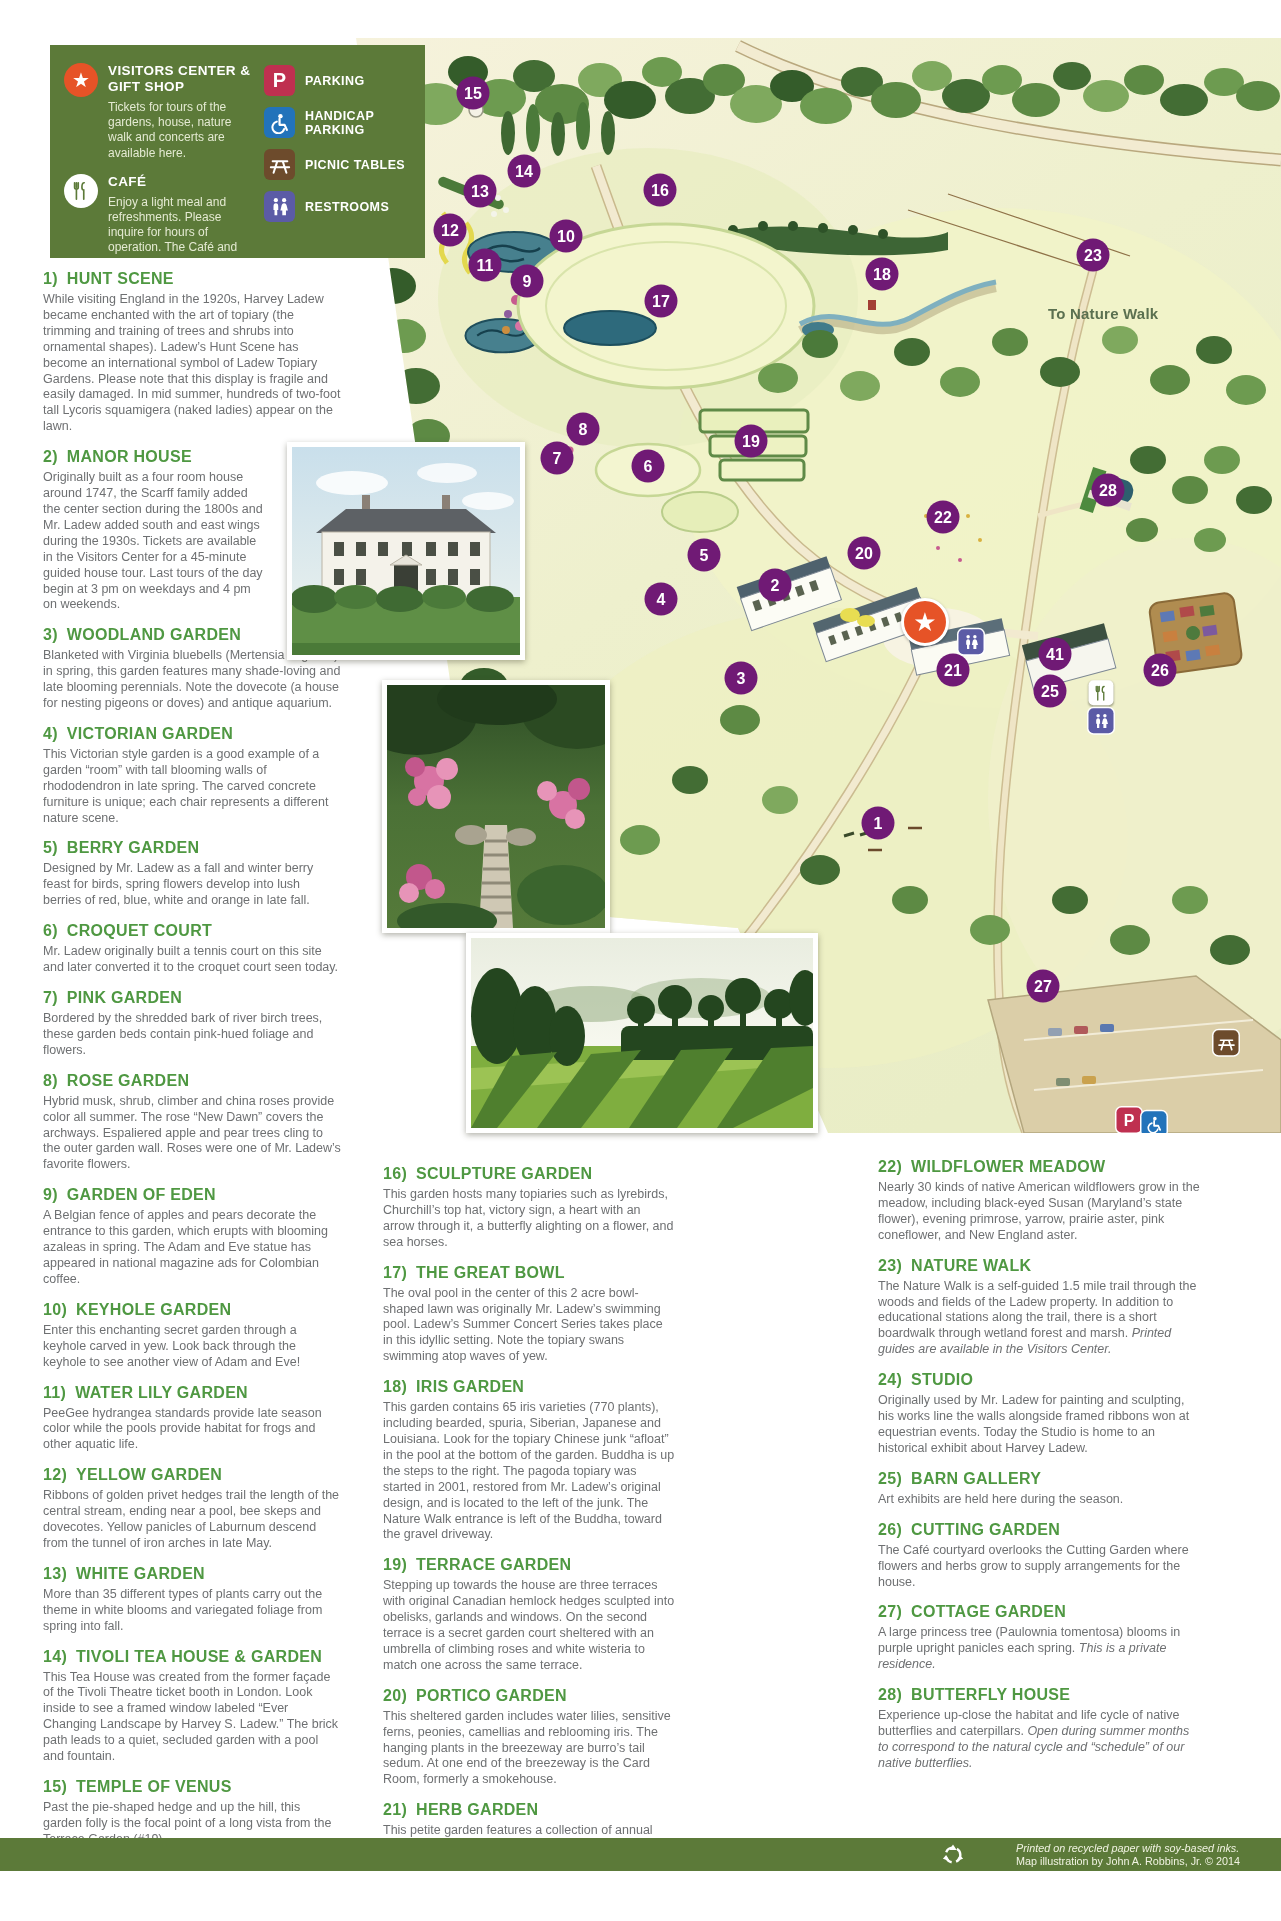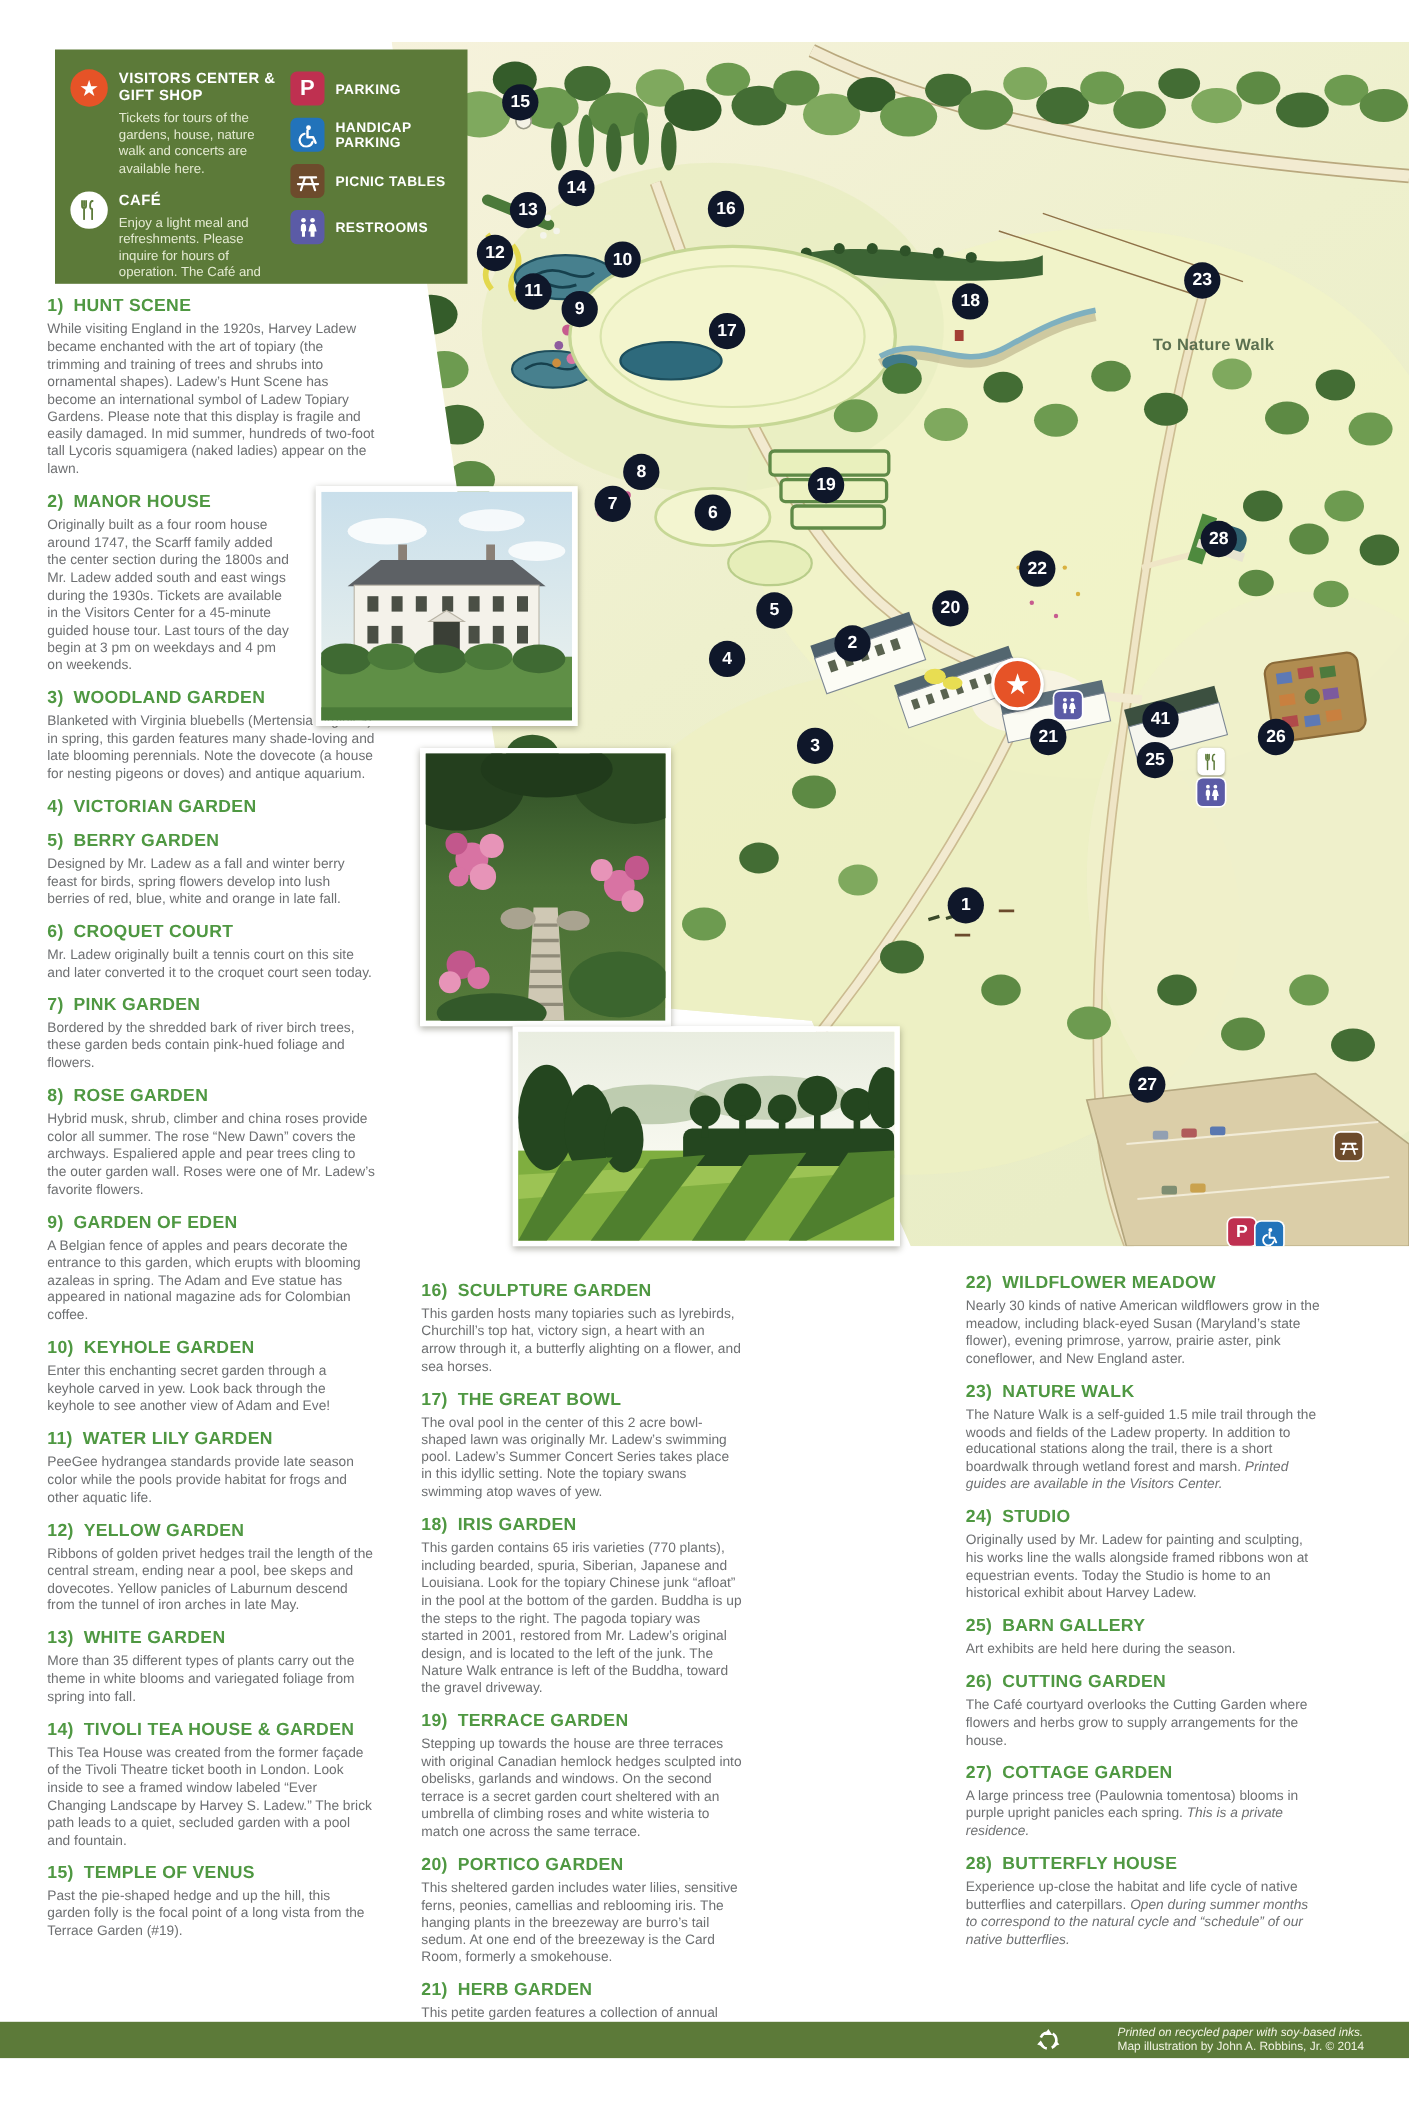--- a/index.html
+++ b/index.html
@@ -6,21 +6,21 @@
   html,body{margin:0;padding:0;background:#fff;}
   .page{position:relative;width:1281px;height:1921px;background:#ffffff;
         font-family:"Liberation Sans",sans-serif;overflow:hidden;}
 
   
   .map{position:absolute;left:348px;top:38px;width:933px;height:1102px;
        clip-path:polygon(8px 0px,933px 0px,933px 1095px,480px 1095px,390px 890px,135px 868px);}
   .map-art{position:absolute;left:0;top:0;width:933px;height:1102px;}
   .nature-walk{position:absolute;left:700px;top:267px;font-size:15px;font-weight:bold;
        color:#5b7050;letter-spacing:.2px;}
-  .marker{position:absolute;width:33px;height:33px;border-radius:50%;background:#0f172a;
+  .marker{position:absolute;width:33px;height:33px;border-radius:50%;background:#701a75;
        color:#fff;font-size:16px;font-weight:bold;display:flex;align-items:center;
        justify-content:center;transform:translate(-50%,-50%);z-index:4;}
   .map-ic{position:absolute;transform:translate(-50%,-50%);z-index:4;}
   .map-star{width:42px;height:42px;border-radius:50%;background:#e65327;color:#fff;
        font-size:26px;border:3px solid #fff;display:flex;align-items:center;
        justify-content:center;box-shadow:0 1px 3px rgba(0,0,0,.3);}
 
   
   .circ,.sq{display:inline-flex;align-items:center;justify-content:center;flex:none;}
   .circ{border-radius:50%;}
@@ -581,20 +581,21 @@
       <div class="item narrow">
         <h3><span class="n">2)</span>MANOR HOUSE</h3>
         <p>Originally built as a four room house around 1747, the Scarff family added the center section during the 1800s and Mr. Ladew added south and east wings during the 1930s. Tickets are available in the Visitors Center for a 45-minute guided house tour. Last tours of the day begin at 3 pm on weekdays and 4 pm on weekends.</p>
       </div>
       <div class="item">
         <h3><span class="n">3)</span>WOODLAND GARDEN</h3>
         <p>Blanketed with Virginia bluebells (Mertensia virginica) in spring, this garden features many shade-loving and late blooming perennials. Note the dovecote (a house for nesting pigeons or doves) and antique aquarium.</p>
       </div>
       <div class="item">
         <h3><span class="n">4)</span>VICTORIAN GARDEN</h3>
+        <p>This Victorian style garden is a good example of a garden “room” with tall blooming walls of rhododendron in late spring. The carved concrete furniture is unique; each chair represents a different nature scene.</p>
       </div>
       <div class="item">
         <h3><span class="n">5)</span>BERRY GARDEN</h3>
         <p>Designed by Mr. Ladew as a fall and winter berry feast for birds, spring flowers develop into lush berries of red, blue, white and orange in late fall.</p>
       </div>
       <div class="item">
         <h3><span class="n">6)</span>CROQUET COURT</h3>
         <p>Mr. Ladew originally built a tennis court on this site and later converted it to the croquet court seen today.</p>
       </div>
       <div class="item">

